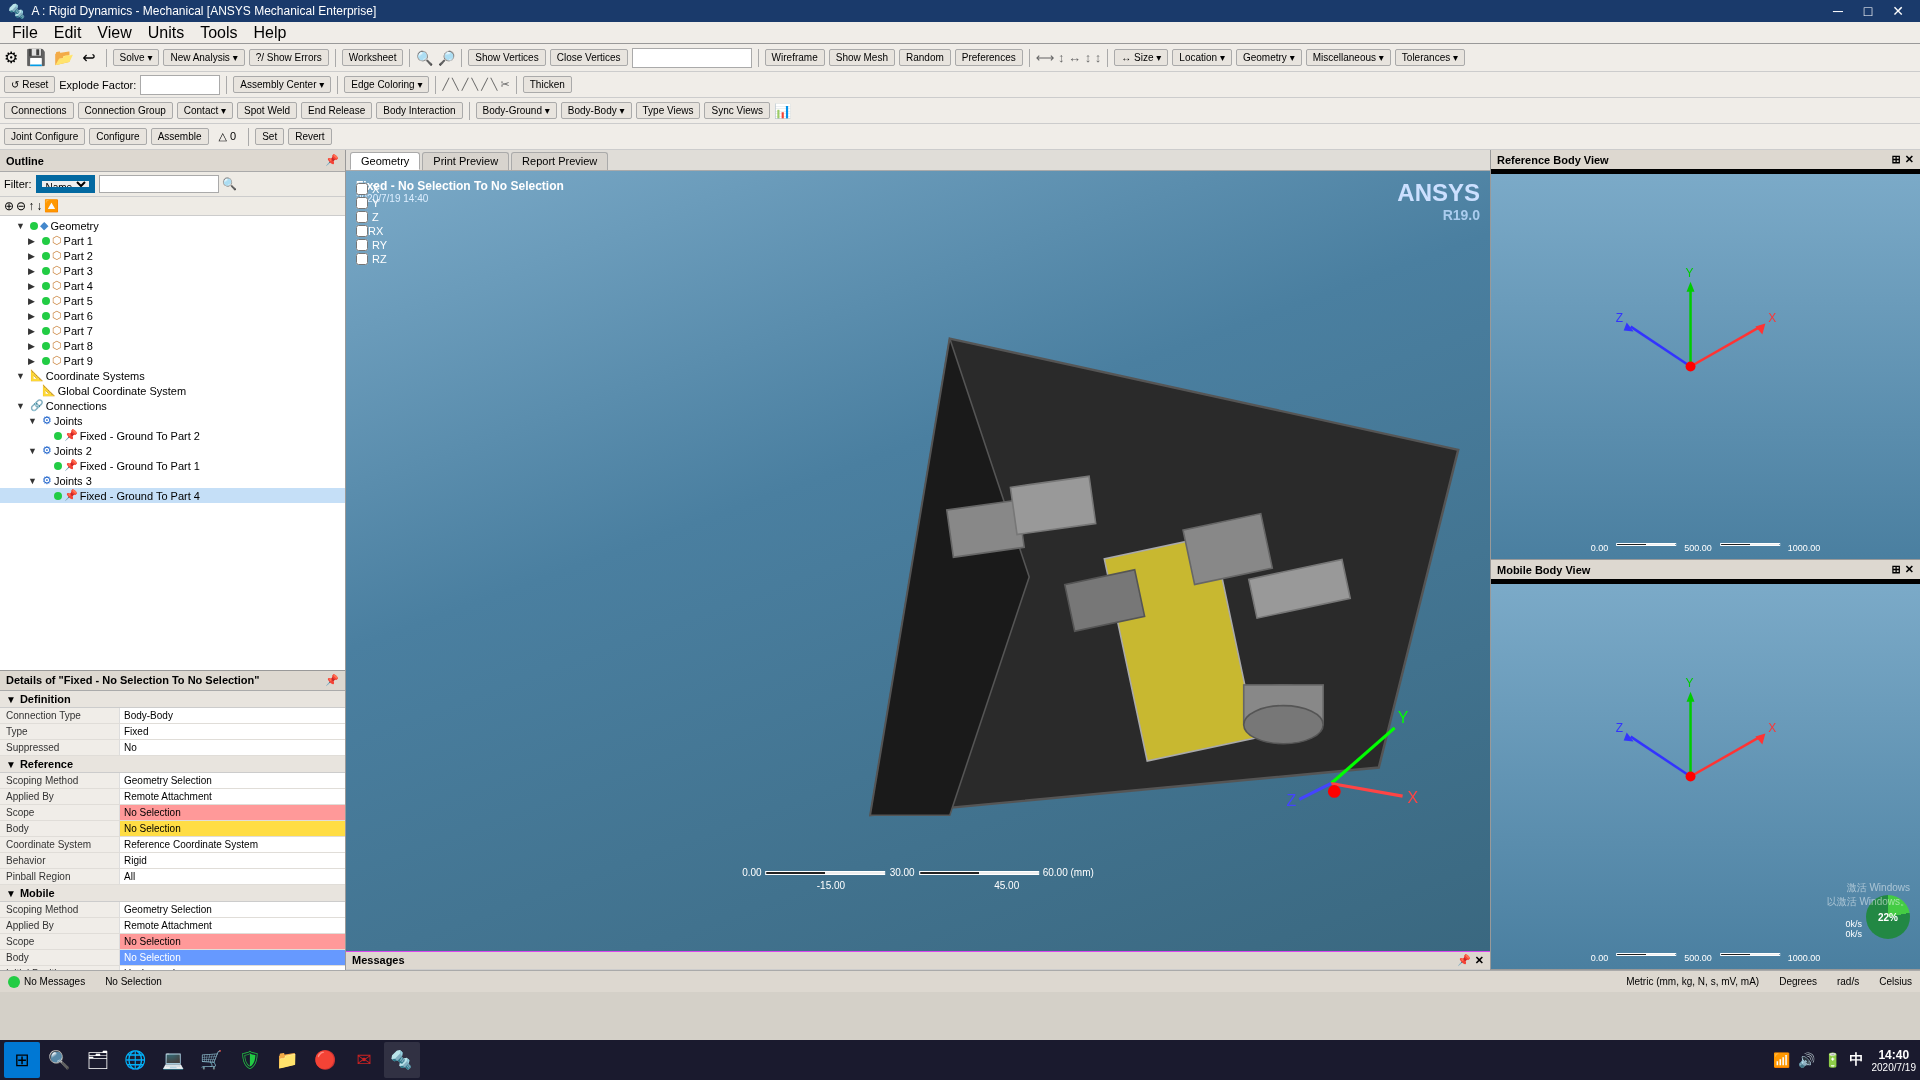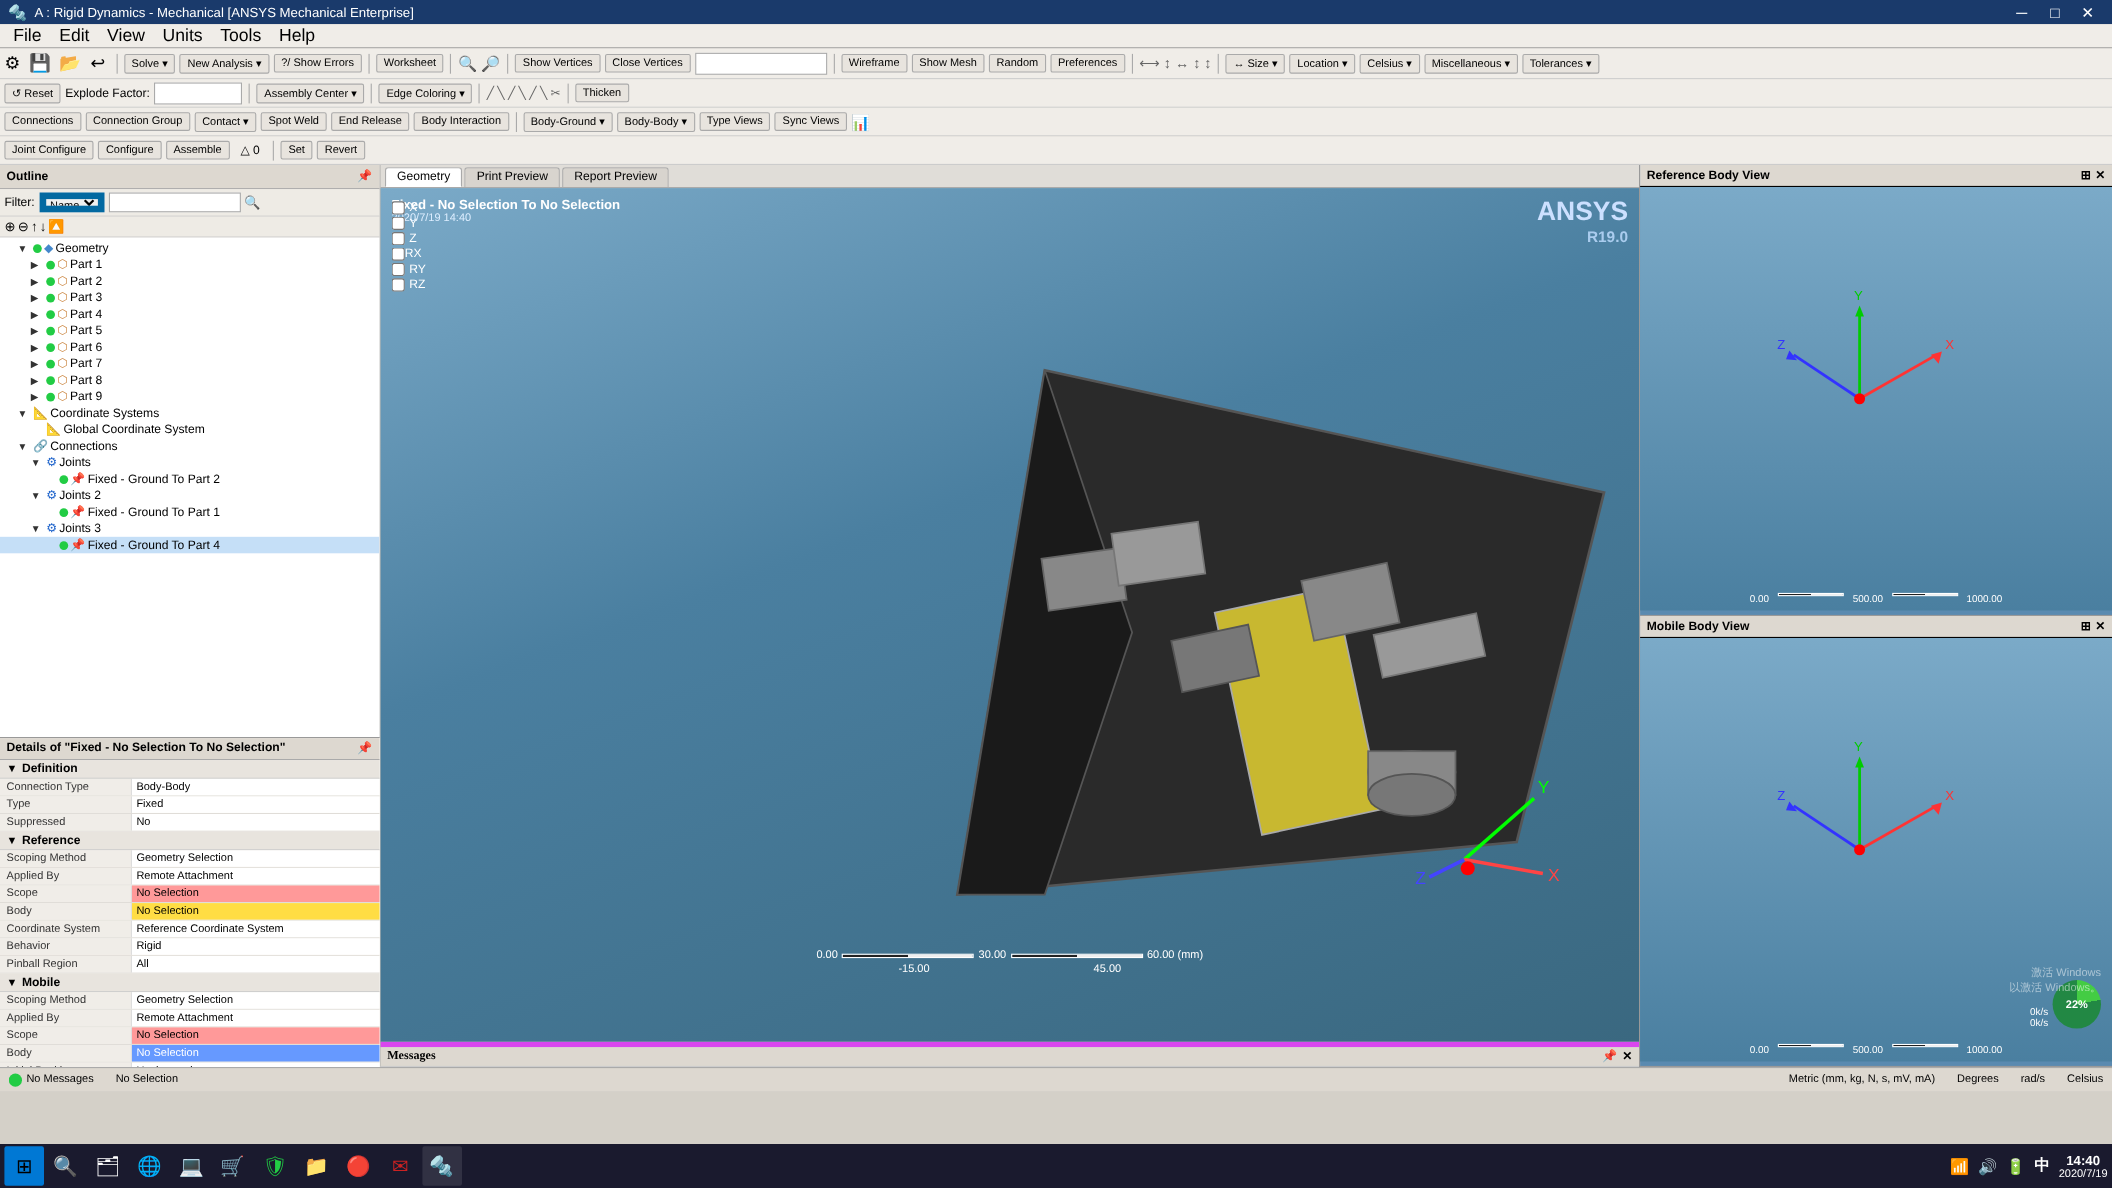--- a/index.html
+++ b/index.html
@@ -53,21 +53,21 @@
     .geom-tab { padding: 2px 10px; font-size: 11px; cursor: pointer; border: 1px solid #aaa; border-bottom: none; background: #d8d4ce; margin-right: 2px; border-radius: 3px 3px 0 0; }
     .geom-tab.active { background: white; border-bottom: 1px solid white; }
     #messages-header { background: #ddd8d0; padding: 2px 6px; font-size: 11px; font-weight: bold; border-bottom: 1px solid #ccc; display: flex; justify-content: space-between; }
     #messages-table { width: 100%; border-collapse: collapse; font-size: 10px; }
     #messages-table th { background: #e0ddd8; border: 1px solid #ccc; padding: 2px 6px; text-align: left; font-weight: bold; }
     #messages-table td { border: 1px solid #ccc; padding: 2px 6px; }
 
     
     #right-panels { width: 430px; display: flex; flex-direction: column; border-left: 1px solid #999; }
     .body-view-panel { flex: 1; background: #5a8ab0; position: relative; border-bottom: 1px solid #999; }
-    .body-view-header { background: #ddd8d0; padding: 3px 6px; font-size: 11px; font-weight: bold; display: flex; justify-content: space-between; align-items: center; border-bottom: 1px solid #000000; }
+    .body-view-header { background: #ddd8d0; padding: 3px 6px; font-size: 11px; font-weight: bold; display: flex; justify-content: space-between; align-items: center; border-bottom: 5px solid #000000; }
     .body-view-canvas { flex: 1; background: linear-gradient(180deg, #6a9ab8 0%, #4878a0 100%); position: relative; height: calc(100% - 24px); }
     .body-view-scale { position: absolute; bottom: 6px; left: 50%; transform: translateX(-50%); color: white; font-size: 9px; text-align: center; }
 
     
     #status-bar { background: #ddd8d0; border-top: 1px solid #aaa; height: 22px; display: flex; align-items: center; padding: 0 8px; font-size: 10px; gap: 20px; }
     .status-item { display: flex; align-items: center; gap: 4px; }
 
     
     .indent-1 { padding-left: 16px; }
     .indent-2 { padding-left: 28px; }
@@ -157,21 +157,21 @@
   <div class="toolbar-sep"></div>
   <span style="color:#666; font-size:13px;">⟷ ↕ ↔ ↕ ↕</span>
   <div class="toolbar-sep"></div>
   <button class="toolbar-btn">
       <span>↔ Size ▾</span>
     </button>
   <button class="toolbar-btn">
       <span>Location ▾</span>
     </button>
   <button class="toolbar-btn">
-      <span>Celsius ▾</span>
+      <span>Geometry ▾</span>
     </button>
   <button class="toolbar-btn">
       <span>Miscellaneous ▾</span>
     </button>
   <button class="toolbar-btn">
       <span>Tolerances ▾</span>
     </button>
 </div>
 
 <div class="toolbar toolbar-row2">
@@ -554,21 +554,21 @@
           <div style="width:120px; height:4px; background: linear-gradient(to right, #222 50%, #eee 50%); border:1px solid white; margin:0 4px;"></div>
           <span>60.00 (mm)</span>
         </div>
         <div style="display:flex; justify-content:space-around; margin-top:2px;">
           <span>-15.00</span>
           <span>45.00</span>
         </div>
       </div>
     </div>
 
-    <div style="background: #f0ede8; border-top:5px solid #d946ef;font-family:Liberation Serif, serif;">
+    <div style="background: #f0ede8; border-top:1px solid #d946ef;">
       <div id="messages-header">
         <span>Messages</span>
         <div style="display:flex; gap:4px;">
           <span style="cursor:pointer;">📌</span>
           <span style="cursor:pointer;">✕</span>
         </div>
       </div>
     </div>
   </div>
 

